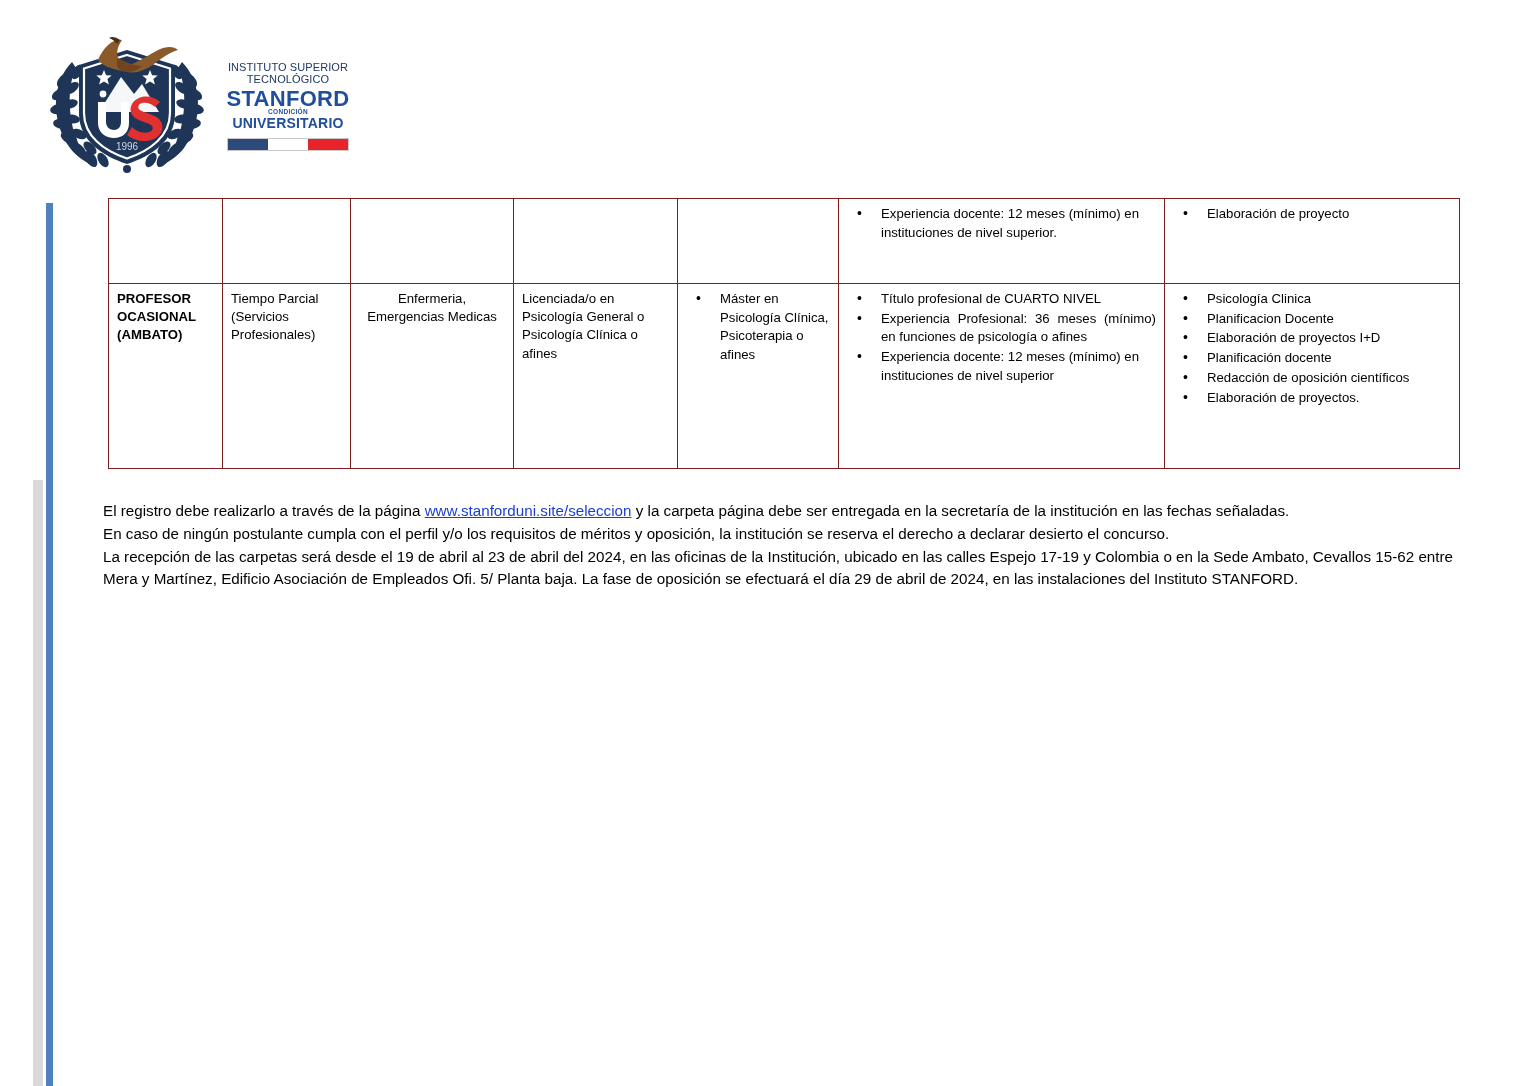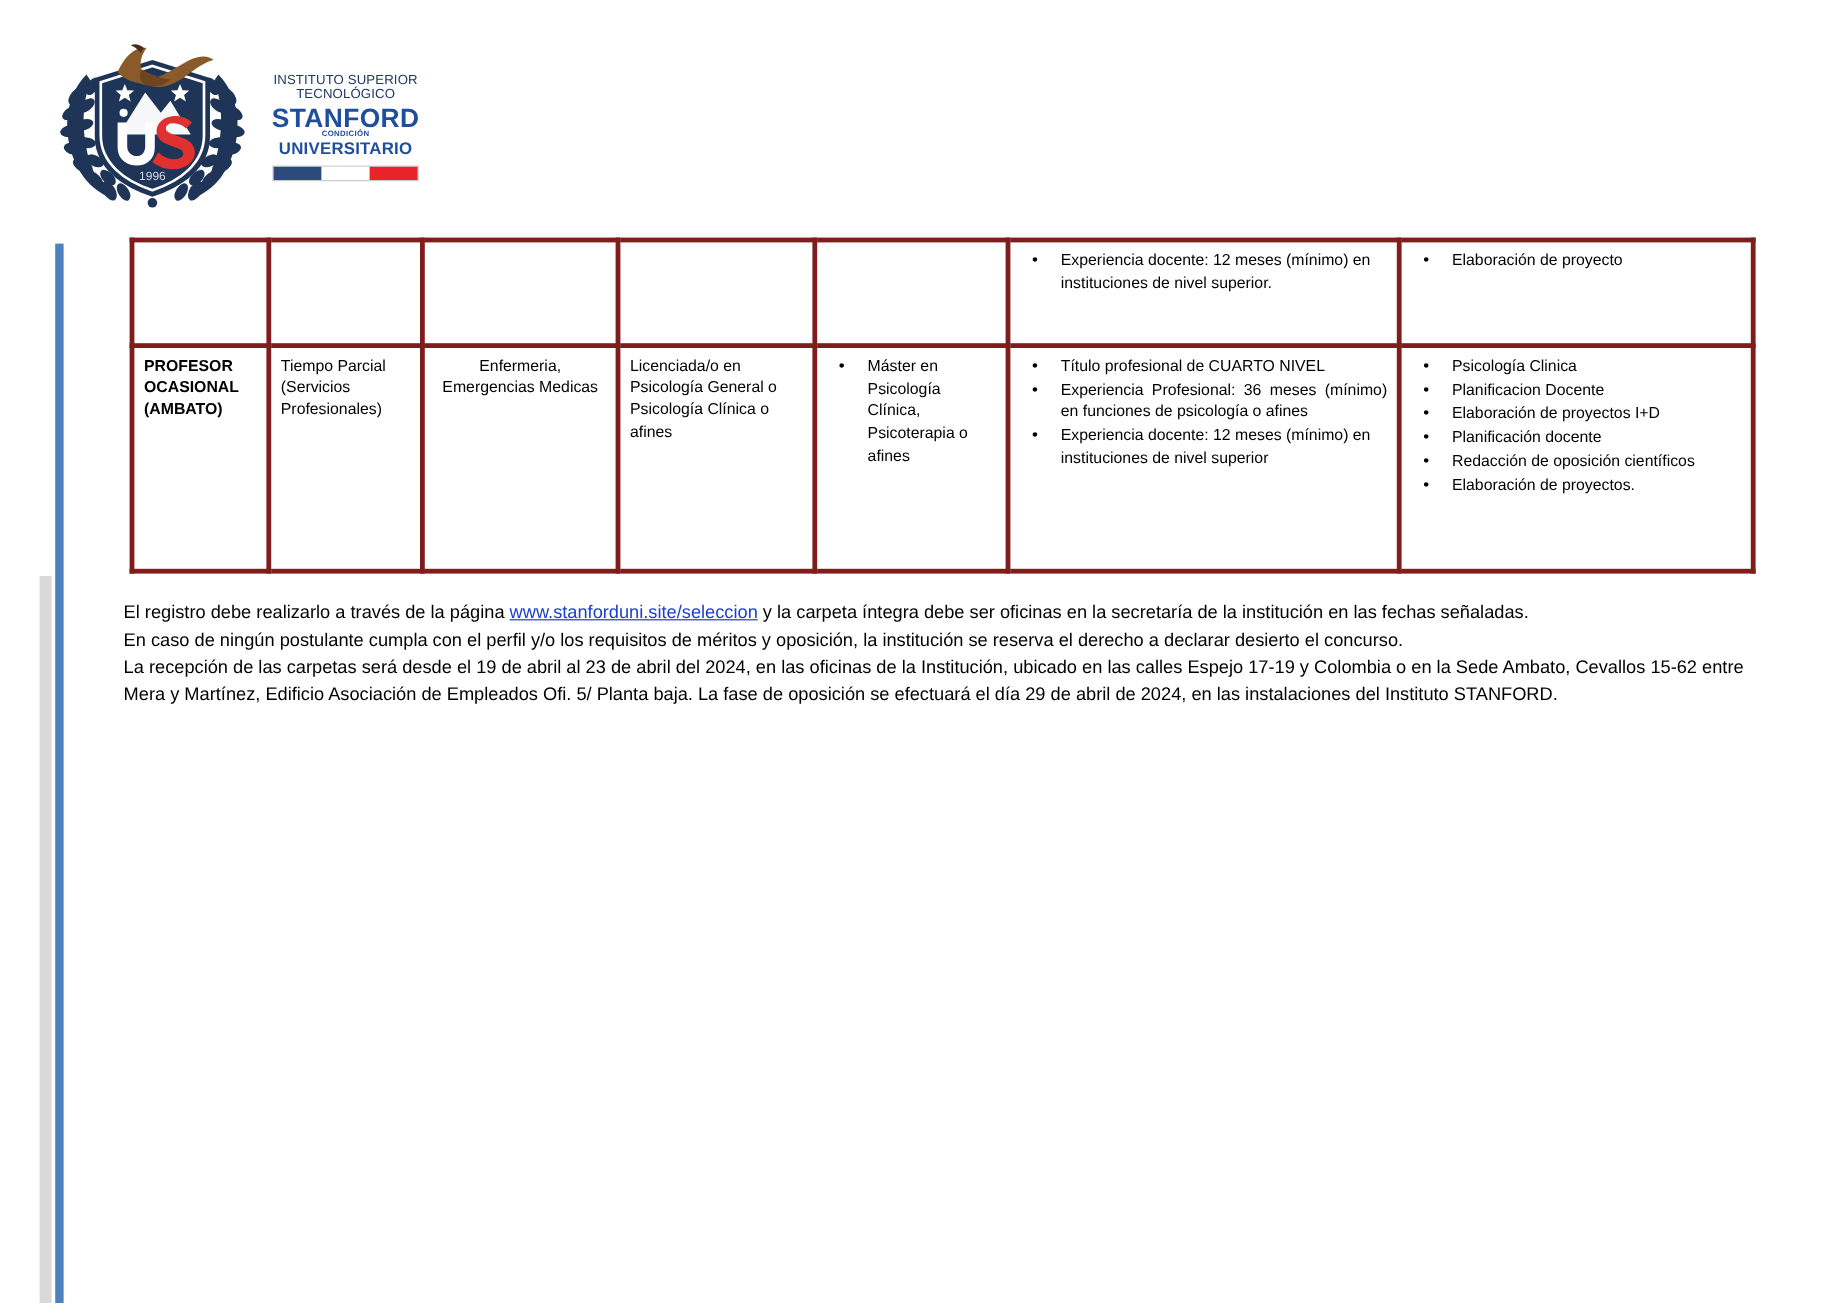--- a/index.html
+++ b/index.html
@@ -103,21 +103,21 @@
   .req-table {
     position: absolute;
     left: 108px;
     top: 198px;
     width: 1351px;
     border-collapse: collapse;
     table-layout: fixed;
     font-size: 13.2px;
   }
   .req-table td {
-    border: 4px solid #7f1d1d;
+    border: 1px solid #7f1d1d;
     vertical-align: top;
     padding: 6px 8px 6px 8px;
     line-height: 1.38;
   }
   .c1 { width: 114px; }
   .c2 { width: 128px; }
   .c3 { width: 163px; }
   .c4 { width: 164px; }
   .c5 { width: 161px; }
   .c6 { width: 326px; }
@@ -316,21 +316,21 @@
           <li>Planificación docente</li>
           <li>Redacción de oposición científicos</li>
           <li>Elaboración de proyectos.</li>
         </ul>
       </td>
     </tr>
   </tbody>
 </table>
 
 <div class="body-text">
-  <p><span>El registro debe realizarlo a través de la página </span><a href="#">www.stanforduni.site/seleccion</a><span> y la carpeta íntegra debe ser oficinas en la secretaría de la institución en las fechas señaladas.</span></p>
+  <p><span>El registro debe realizarlo a través de la página </span><a href="#">www.stanforduni.site/seleccion</a><span> y la carpeta página debe ser entregada en la secretaría de la institución en las fechas señaladas.</span></p>
   <p>En caso de ningún postulante cumpla con el perfil y/o los requisitos de méritos y oposición, la institución se reserva el derecho a declarar desierto el concurso.</p>
   <p>La recepción de las carpetas será desde el 19 de abril al 23 de abril del 2024, en las oficinas de la Institución, ubicado en las calles Espejo 17-19 y Colombia o en la Sede Ambato, Cevallos 15-62 entre Mera y Martínez, Edificio Asociación de Empleados Ofi. 5/ Planta baja. La fase de oposición se efectuará el día 29 de abril de 2024, en las instalaciones del Instituto STANFORD.</p>
 </div>
 
 <div class="footer">
   
 
   
 
   

